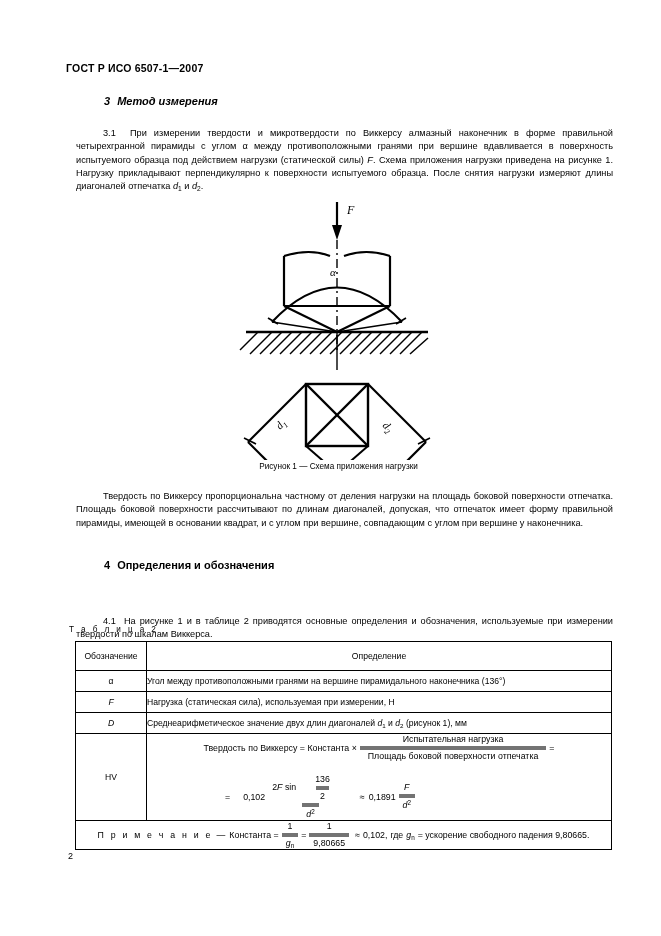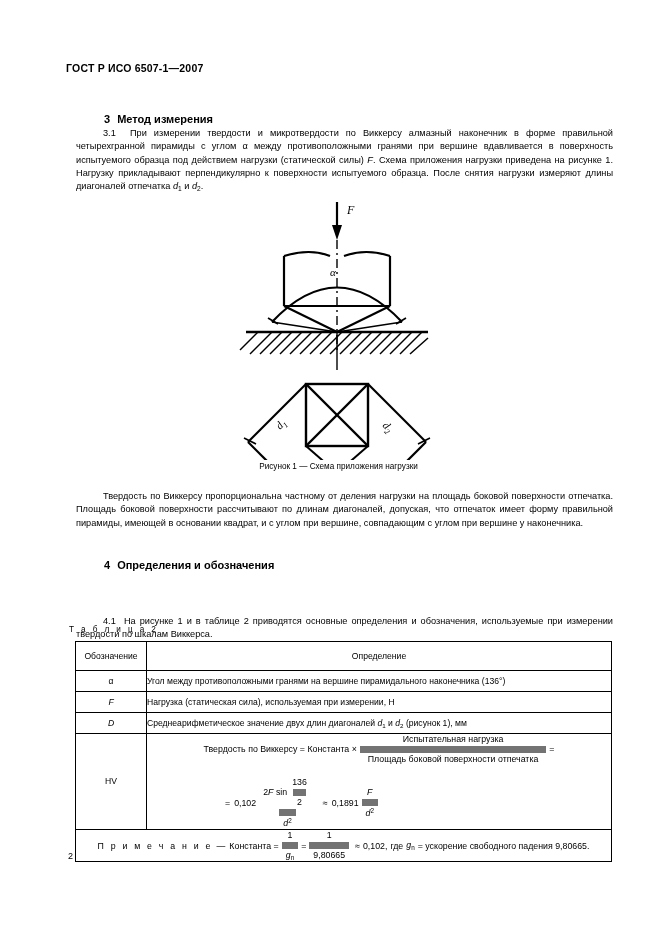--- a/index.html
+++ b/index.html
@@ -28,21 +28,21 @@
     font-weight: bold;
     letter-spacing: 0.2px;
   }
   .h-sec {
     position: absolute;
     left: 104px;
     font-size: 11px;
     font-weight: bold;
   }
   .h-sec .num { margin-right: 7px; }
-  #sec3 { top: 113px; }
+  #sec3 { top: 95px; font-style: italic; }
   #sec4 { top: 559px; }
 
   .para {
     position: absolute;
     left: 76px;
     width: 537px;
     font-size: 9.2px;
     line-height: 13.3px;
     text-align: justify;
     text-justify: inter-word;
@@ -125,21 +125,21 @@
   }
   .frac {
     display: inline-flex;
     flex-direction: column;
     align-items: center;
     vertical-align: middle;
     margin: 0 3px;
     line-height: 1.25;
   }
   .frac .num-t { padding: 0 4px 1px 4px; }
-  .frac .den-t { border-top: 7px solid #737373; padding: 1px 4px 0 4px; }
+  .frac .den-t { border-top: 4px solid #737373; padding: 1px 4px 0 4px; }
   .frac.wide .num-t, .frac.wide .den-t { padding-left: 8px; padding-right: 8px; }
   .fl2 {
     display: flex;
     align-items: center;
     justify-content: flex-start;
     font-size: 8.8px;
     margin-top: 12px;
     padding-left: 78px;
   }
   .page-num {
@@ -289,24 +289,24 @@
           <div class="fl-row">
             <span>Твердость по Виккерсу = Константа ×</span>
             <span class="frac wide">
               <span class="num-t">Испытательная нагрузка</span>
               <span class="den-t">Площадь боковой поверхности отпечатка</span>
             </span>
             <span>=</span>
           </div>
           <div class="fl2">
             <span>=</span>
-            <span style="margin-left:4px">0,102</span>
+            <span style="margin-left:13px">0,102</span>
             <span class="frac">
               <span class="num-t">
-                <span>2</span><i class="var">F</i>&nbsp;<span>sin</span><span class="frac" style="margin:0 1px">
+                <span>2</span><i class="var">F</i>&nbsp;<span>sin</span><span class="frac" style="margin:0 15px">
                     <span class="num-t">136</span>
                     <span class="den-t">2</span>
                   </span>
               </span>
               <span class="den-t"><i class="var">d</i><sup>2</sup></span>
             </span>
             <span style="margin-left:4px">≈</span>
             <span style="margin-left:4px">0,1891</span>
             <span class="frac">
               <span class="num-t"><i class="var">F</i></span>

